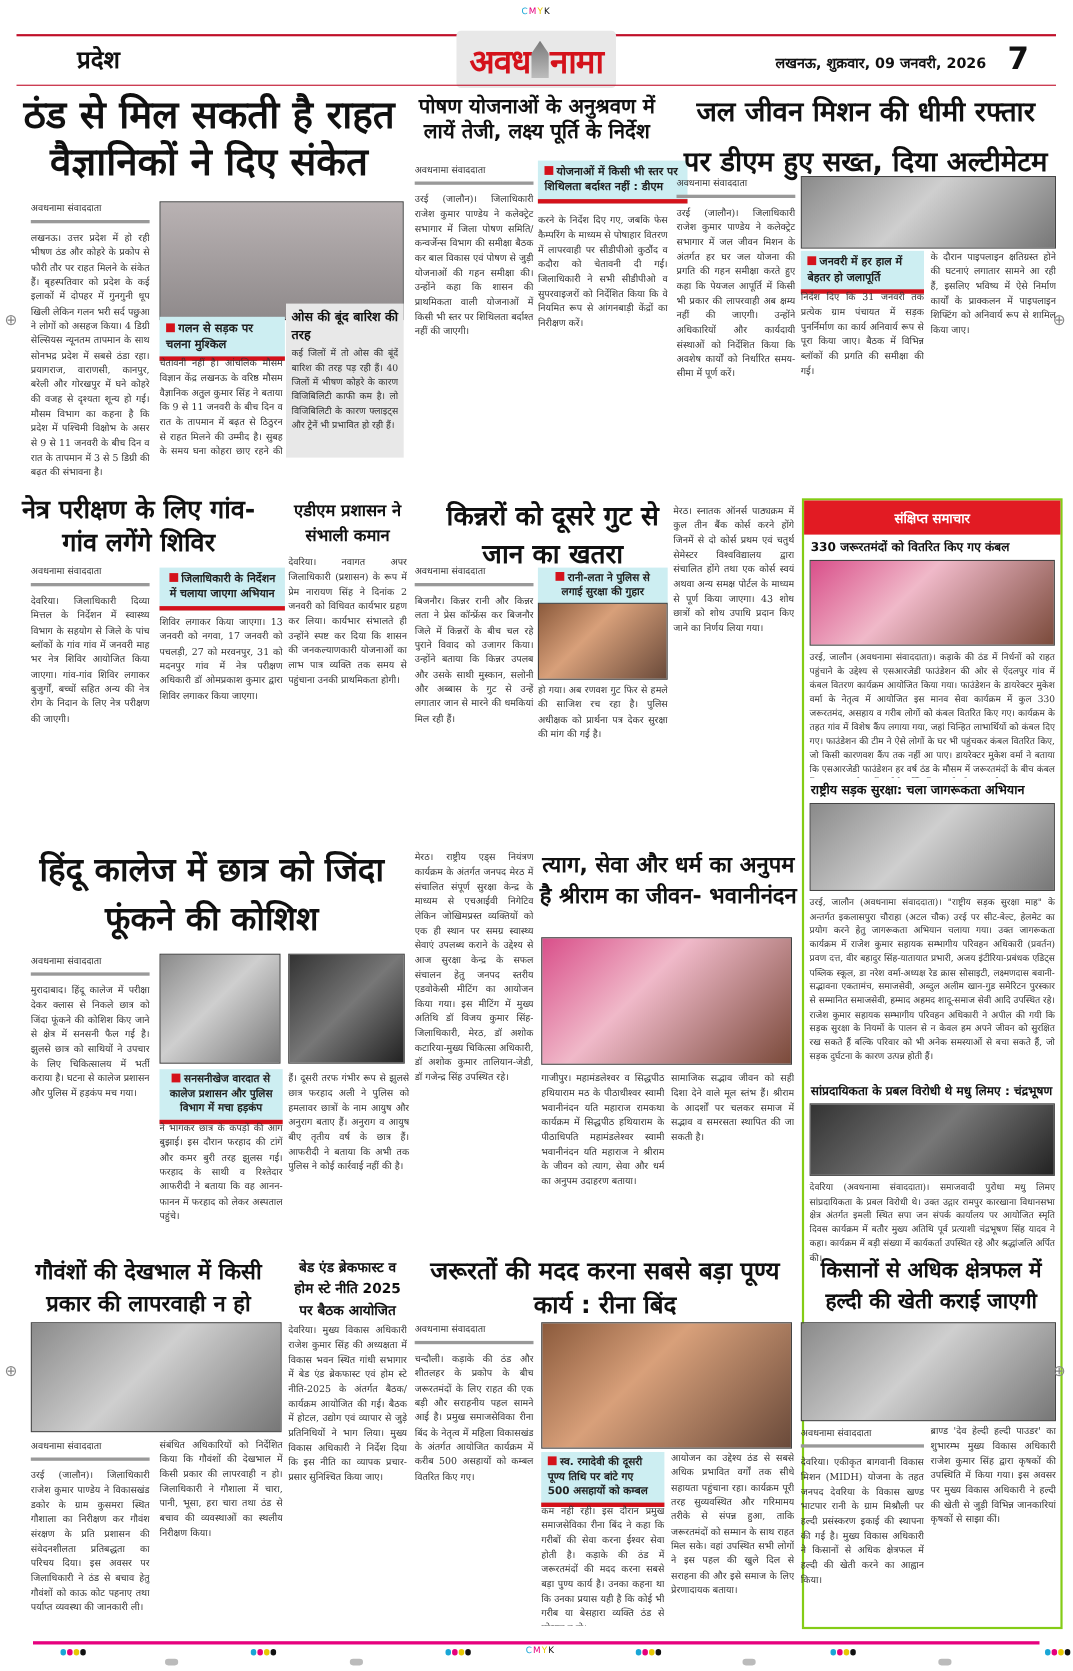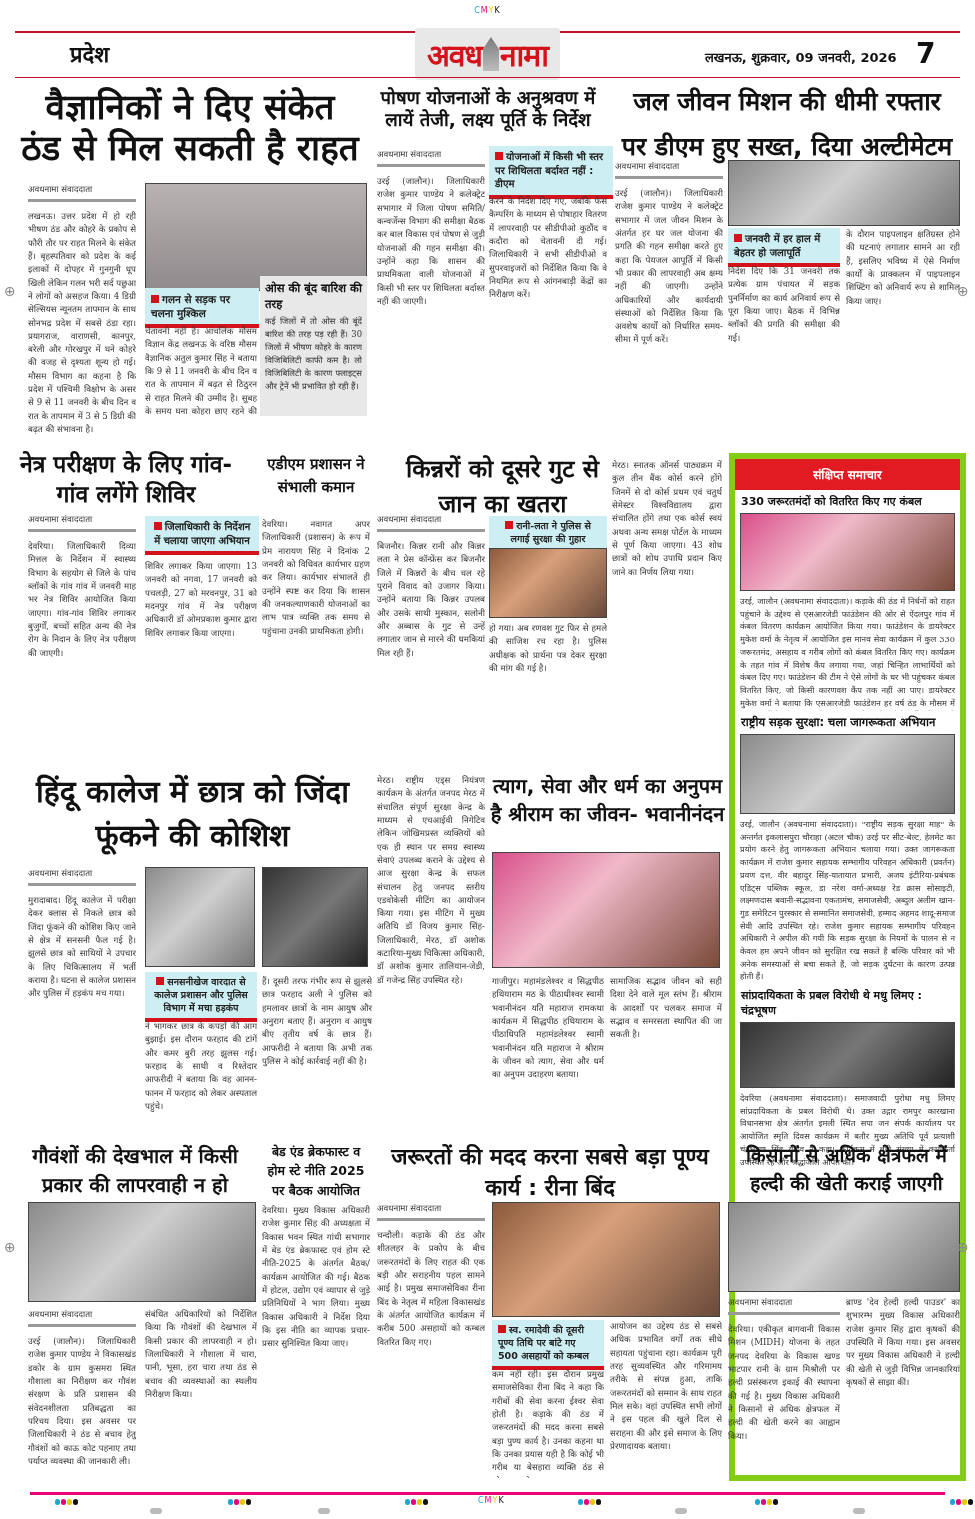--- a/index.html
+++ b/index.html
@@ -16,21 +16,21 @@
 h1,h2,h3{font-family:"DejaVu Sans",sans-serif;font-weight:bold;line-height:1.18;text-align:center;color:#111}
 .byline{font-size:8.5px;color:#333;padding-bottom:5px;border-bottom:3px solid #999;margin-bottom:8px}
 .body{font-size:8.6px;line-height:1.55;color:#333;text-align:justify;font-family:"DejaVu Serif",serif}
 .photo{background:linear-gradient(135deg,#8a8a8a,#cfcfcf 45%,#777);border:1px solid #444}
 .photo.fog{background:linear-gradient(180deg,#b9b2b3,#8f8a8b)}
 .photo.warm{background:linear-gradient(135deg,#8b5a3c,#d8a07a 40%,#6a4a3a)}
 .photo.pink{background:linear-gradient(135deg,#d94f8a,#f0b9c9 40%,#7a4a3a)}
 .photo.dark{background:linear-gradient(135deg,#333,#777 50%,#222)}
 .kicker{background:#cdeef2;border-bottom:4px solid #d4121b;font-size:11px;font-weight:bold;padding:4px 6px;line-height:1.35;color:#222}
 .kicker .sq{display:inline-block;width:8px;height:8px;background:#d4121b;margin-right:3px}
-.sidebox{border:6px solid #84cc16}
+.sidebox{border:2px solid #84cc16}
 .side-head{background:#e21b23;color:#fff;text-align:center;font-size:12px;font-weight:bold;padding:7px 0}
 .side-sub{font-size:11px;font-weight:bold;padding:3px 6px;text-align:left}
 .reg{font-size:14px;color:#888}
 .foot-line{left:30px;top:1492px;width:915px;height:3px;background:#e6007e}
 .dots{top:1499px;font-size:0}
 .dot{display:inline-block;width:5px;height:6px;border-radius:3px;margin-right:1px}
 .gray{display:inline-block;width:12px;height:6px;border-radius:3px;background:#bbb}
 </style>
 </head>
 <body>
@@ -42,44 +42,44 @@
 <div class="abs logo">
   <span>अवध</span>
   <span class="dome"></span>
   <span>नामा</span>
 </div>
 <div class="abs dateline">लखनऊ, शुक्रवार, 09 जनवरी, 2026</div>
 <div class="abs pageno">7</div>
 <div class="abs hdr-line" style="left:15px;top:77px;width:945px;height:1px"></div>
 
 <div class="abs" style="left:15px;top:85px;width:350px">
+  <h1 style="font-size:35px">ठंड से मिल सकती है राहत</h1>
   <h1 style="font-size:35px;margin-top:2px">वैज्ञानिकों ने दिए संकेत</h1>
-  <h1 style="font-size:35px">ठंड से मिल सकती है राहत</h1>
 </div>
 <div class="abs" style="left:28px;top:183px;width:108px">
   <div class="byline">अवधनामा संवाददाता</div>
   <div class="body" style="height:230px;overflow:hidden">लखनऊ। उत्तर प्रदेश में हो रही भीषण ठंड और कोहरे के प्रकोप से फौरी तौर पर राहत मिलने के संकेत हैं। बृहस्पतिवार को प्रदेश के कई इलाकों में दोपहर में गुनगुनी धूप खिली लेकिन गलन भरी सर्द पछुआ ने लोगों को असहज किया। 4 डिग्री सेल्सियस न्यूनतम तापमान के साथ सोनभद्र प्रदेश में सबसे ठंडा रहा। प्रयागराज, वाराणसी, कानपुर, बरेली और गोरखपुर में घने कोहरे की वजह से दृश्यता शून्य हो गई। मौसम विभाग का कहना है कि प्रदेश में पश्चिमी विक्षोभ के असर से 9 से 11 जनवरी के बीच दिन व रात के तापमान में 3 से 5 डिग्री की बढ़त की संभावना है।</div>
 </div>
 <div class="abs photo fog" style="left:145px;top:183px;width:222px;height:108px"></div>
 <div class="abs kicker" style="left:145px;top:288px;width:114px;font-size:10.5px"><span class="sq"></span><span>गलन से सड़क पर चलना मुश्किल</span></div>
 <div class="abs body" style="left:145px;top:325px;width:112px;height:90px;overflow:hidden">चेतावनी नहीं है। आंचलिक मौसम विज्ञान केंद्र लखनऊ के वरिष्ठ मौसम वैज्ञानिक अतुल कुमार सिंह ने बताया कि 9 से 11 जनवरी के बीच दिन व रात के तापमान में बढ़त से ठिठुरन से राहत मिलने की उम्मीद है। सुबह के समय घना कोहरा छाए रहने की संभावना है।</div>
 <div class="abs" style="left:260px;top:276px;width:107px;height:140px;background:#e8e8e8;padding:5px">
   <div style="font-size:11.5px;font-weight:bold;line-height:1.35">ओस की बूंद बारिश की तरह</div>
-  <div class="body" style="font-size:8.4px;margin-top:3px;height:92px;overflow:hidden">कई जिलों में तो ओस की बूंदें बारिश की तरह पड़ रही हैं। 30 जिलों में भीषण कोहरे के कारण विजिबिलिटी काफी कम है। लो विजिबिलिटी के कारण फ्लाइट्स और ट्रेनें भी प्रभावित हो रही हैं।</div>
+  <div class="body" style="font-size:8.4px;margin-top:3px;height:92px;overflow:hidden">कई जिलों में तो ओस की बूंदें बारिश की तरह पड़ रही हैं। 40 जिलों में भीषण कोहरे के कारण विजिबिलिटी काफी कम है। लो विजिबिलिटी के कारण फ्लाइट्स और ट्रेनें भी प्रभावित हो रही हैं।</div>
 </div>
 
 <div class="abs" style="left:372px;top:87px;width:232px">
   <h2 style="font-size:18.5px">पोषण योजनाओं के अनुश्रवण में</h2>
   <h2 style="font-size:18.5px">लायें तेजी, लक्ष्य पूर्ति के निर्देश</h2>
 </div>
 <div class="abs" style="left:377px;top:148px;width:108px">
   <div class="byline">अवधनामा संवाददाता</div>
   <div class="body" style="height:270px;overflow:hidden">उरई (जालौन)। जिलाधिकारी राजेश कुमार पाण्डेय ने कलेक्ट्रेट सभागार में जिला पोषण समिति/कन्वर्जेन्स विभाग की समीक्षा बैठक कर बाल विकास एवं पोषण से जुड़ी योजनाओं की गहन समीक्षा की। उन्होंने कहा कि शासन की प्राथमिकता वाली योजनाओं में किसी भी स्तर पर शिथिलता बर्दाश्त नहीं की जाएगी।</div>
 </div>
-<div class="abs kicker" style="left:489px;top:146px;width:124px;font-size:10px"><span class="sq"></span><span>योजनाओं में किसी भी स्तर पर शिथिलता बर्दाश्त नहीं : डीएम</span></div>
+<div class="abs kicker" style="left:489px;top:146px;width:136px;font-size:10px"><span class="sq"></span><span>योजनाओं में किसी भी स्तर पर शिथिलता बर्दाश्त नहीं : डीएम</span></div>
 <div class="abs body" style="left:489px;top:195px;width:118px;height:222px;overflow:hidden">करने के निर्देश दिए गए, जबकि फेस कैम्परिंग के माध्यम से पोषाहार वितरण में लापरवाही पर सीडीपीओ कुठौंद व कदौरा को चेतावनी दी गई। जिलाधिकारी ने सभी सीडीपीओ व सुपरवाइजरों को निर्देशित किया कि वे नियमित रूप से आंगनबाड़ी केंद्रों का निरीक्षण करें।</div>
 
 <div class="abs" style="left:612px;top:87px;width:350px">
   <h1 style="font-size:25px">जल जीवन मिशन की धीमी रफ्तार</h1>
   <h1 style="font-size:25px;margin-top:15px">पर डीएम हुए सख्त, दिया अल्टीमेटम</h1>
 </div>
 <div class="abs" style="left:615px;top:160px;width:108px">
   <div class="byline">अवधनामा संवाददाता</div>
   <div class="body" style="height:240px;overflow:hidden">उरई (जालौन)। जिलाधिकारी राजेश कुमार पाण्डेय ने कलेक्ट्रेट सभागार में जल जीवन मिशन के अंतर्गत हर घर जल योजना की प्रगति की गहन समीक्षा करते हुए कहा कि पेयजल आपूर्ति में किसी भी प्रकार की लापरवाही अब क्षम्य नहीं की जाएगी। उन्होंने अधिकारियों और कार्यदायी संस्थाओं को निर्देशित किया कि अवशेष कार्यों को निर्धारित समय-सीमा में पूर्ण करें।</div>
 </div>
@@ -93,21 +93,21 @@
 </div>
 <div class="abs" style="left:28px;top:513px;width:108px">
   <div class="byline">अवधनामा संवाददाता</div>
   <div class="body" style="height:240px;overflow:hidden">देवरिया। जिलाधिकारी दिव्या मित्तल के निर्देशन में स्वास्थ्य विभाग के सहयोग से जिले के पांच ब्लॉकों के गांव गांव में जनवरी माह भर नेत्र शिविर आयोजित किया जाएगा। गांव-गांव शिविर लगाकर बुजुर्गों, बच्चों सहित अन्य की नेत्र रोग के निदान के लिए नेत्र परीक्षण की जाएगी।</div>
 </div>
 <div class="abs kicker" style="left:145px;top:516px;width:114px;font-size:10px;text-align:center"><span class="sq"></span><span>जिलाधिकारी के निर्देशन में चलाया जाएगा अभियान</span></div>
 <div class="abs body" style="left:145px;top:560px;width:112px;height:200px;overflow:hidden">शिविर लगाकर किया जाएगा। 13 जनवरी को नगवा, 17 जनवरी को पचलड़ी, 27 को मरवनपुर, 31 को मदनपुर गांव में नेत्र परीक्षण अधिकारी डॉ ओमप्रकाश कुमार द्वारा शिविर लगाकर किया जाएगा।</div>
 
 <div class="abs" style="left:262px;top:453px;width:108px">
   <h3 style="font-size:15px;line-height:1.5">एडीएम प्रशासन ने संभाली कमान</h3>
-  <div class="body" style="margin-top:20px;height:270px;overflow:hidden">देवरिया। नवागत अपर जिलाधिकारी (प्रशासन) के रूप में प्रेम नारायण सिंह ने दिनांक 2 जनवरी को विधिवत कार्यभार ग्रहण कर लिया। कार्यभार संभालते ही उन्होंने स्पष्ट कर दिया कि शासन की जनकल्याणकारी योजनाओं का लाभ पात्र व्यक्ति तक समय से पहुंचाना उनकी प्राथमिकता होगी।</div>
+  <div class="body" style="margin-top:8px;height:270px;overflow:hidden">देवरिया। नवागत अपर जिलाधिकारी (प्रशासन) के रूप में प्रेम नारायण सिंह ने दिनांक 2 जनवरी को विधिवत कार्यभार ग्रहण कर लिया। कार्यभार संभालते ही उन्होंने स्पष्ट कर दिया कि शासन की जनकल्याणकारी योजनाओं का लाभ पात्र व्यक्ति तक समय से पहुंचाना उनकी प्राथमिकता होगी।</div>
 </div>
 
 <div class="abs" style="left:385px;top:452px;width:235px">
   <h2 style="font-size:24px;line-height:1.45">किन्नरों को दूसरे गुट से जान का खतरा</h2>
 </div>
 <div class="abs" style="left:377px;top:513px;width:108px">
   <div class="byline">अवधनामा संवाददाता</div>
   <div class="body" style="height:240px;overflow:hidden">बिजनौर। किन्नर रानी और किन्नर लता ने प्रेस कॉन्फ्रेंस कर बिजनौर जिले में किन्नरों के बीच चल रहे पुराने विवाद को उजागर किया। उन्होंने बताया कि किन्नर उपलब और उसके साथी मुस्कान, सलोनी और अब्बास के गुट से उन्हें लगातार जान से मारने की धमकियां मिल रही हैं।</div>
 </div>
 <div class="abs kicker" style="left:489px;top:516px;width:118px;font-size:9.5px;text-align:center;border-bottom:none"><span class="sq"></span><span>रानी-लता ने पुलिस से लगाई सुरक्षा की गुहार</span></div>

